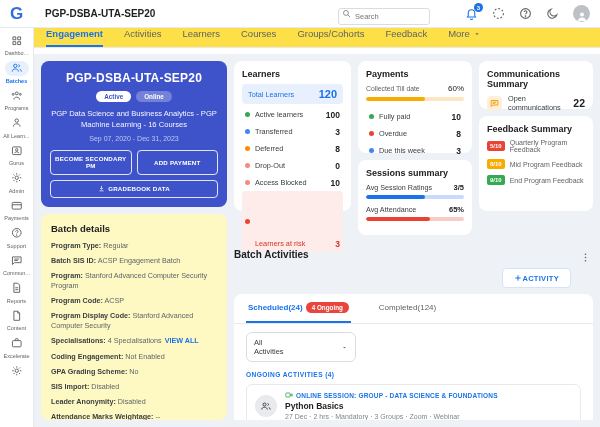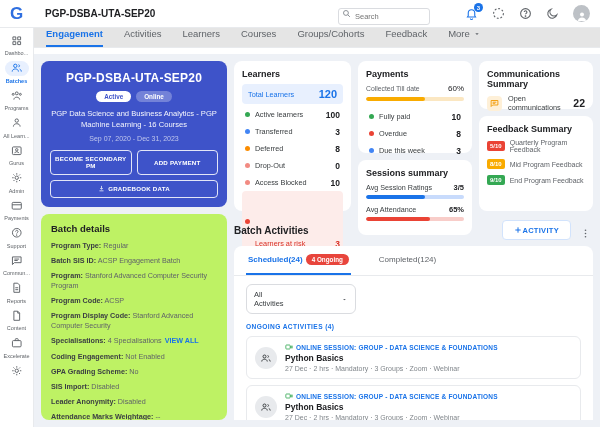--- a/index.html
+++ b/index.html
@@ -24,21 +24,21 @@
   
   .sidebar { position:absolute; top:28px; left:0; bottom:0; width:34px; background:#fff; border-right:1px solid #e8eaed; display:flex; flex-direction:column; align-items:center; padding-top:5px; overflow:hidden; z-index:2; }
   .side-item { display:flex; flex-direction:column; align-items:center; width:34px; margin-bottom:4.5px; cursor:pointer; color:#5f6368; flex:none; }
   .side-item .ic { width:24px; height:15px; border-radius:8px; display:flex; align-items:center; justify-content:center; }
   .side-item svg { width:11.5px; height:11.5px; }
   .side-item .lbl { font-size:5.5px; margin-top:2px; color:#5f6368; white-space:nowrap; }
   .side-item.active .ic { background:#e8f0fe; color:#1a73e8; }
   .side-item.active .lbl { color:#1a73e8; font-weight:700; }
 
   
-  .tabsbar { position:absolute; top:22px; left:34px; right:0; height:26px; background:#e5e5e5; border-bottom:1px solid #e8eaed; display:flex; align-items:stretch; padding-left:12px; z-index:1; }
+  .tabsbar { position:absolute; top:22px; left:34px; right:0; height:26px; background:#fde047; border-bottom:1px solid #e8eaed; display:flex; align-items:stretch; padding-left:12px; z-index:1; }
   .tab { display:flex; align-items:center; margin-right:21px; font-size:9.5px; color:#5f6368; cursor:pointer; border-bottom:2px solid transparent; gap:3px; }
   .tab.active { color:#1a73e8; font-weight:700; border-bottom-color:#1a73e8; }
   .tab svg { width:8px; height:8px; }
 
   
   .content { position:absolute; top:54px; left:34px; right:0; bottom:0; background:#eef1f6; padding:7px; display:flex; gap:7px; overflow:hidden; }
 
   
   .col-left { width:186px; flex:none; display:flex; flex-direction:column; gap:7px; }
   .hero { background:#3e53c9; border-radius:8px; padding:10px 9px 9px; color:#fff; text-align:center; flex:none; }
@@ -47,21 +47,21 @@
   .pill { font-size:6.3px; font-weight:700; padding:2px 8px; border-radius:8px; }
   .pill.active-pill { background:#fff; color:#3e53c9; }
   .pill.online-pill { background:rgba(255,255,255,.28); color:#fff; }
   .hero-desc { font-size:7.6px; line-height:1.5; color:rgba(255,255,255,.95); }
   .hero-dates { font-size:7px; color:rgba(255,255,255,.65); margin-top:4px; }
   .hero-btnrow { display:flex; gap:5px; margin-top:8px; }
   .hero-btn { flex:1; border:1px solid rgba(255,255,255,.85); border-radius:4px; background:transparent; color:#fff; font-size:6.2px; font-weight:700; padding:4.5px 2px; font-family:inherit; cursor:pointer; letter-spacing:.2px; display:flex; align-items:center; justify-content:center; gap:3px; }
   .hero-btn.full { margin-top:5px; width:100%; flex:none; }
   .hero-btn svg { width:7px; height:7px; }
 
-  .details { background:#bef264; border-radius:8px; padding:9px 10px; flex:1; overflow:hidden; }
+  .details { background:#fef9c3; border-radius:8px; padding:9px 10px; flex:1; overflow:hidden; }
   .details-title { font-size:9.5px; font-weight:700; margin-bottom:7px; }
   .field { font-size:7.2px; line-height:1.35; margin-bottom:5.5px; color:#5f6368; }
   .field b { color:#3c4043; font-weight:700; }
   .viewall { color:#1a73e8; font-weight:700; margin-left:3px; cursor:pointer; }
 
   
   .col-main { flex:1; display:flex; flex-direction:column; min-width:0; }
   .toprow { display:flex; gap:7px; height:150px; flex:none; }
   .card { background:#fff; border-radius:8px; padding:8px; }
   .card-title { font-size:9px; font-weight:700; margin-bottom:5px; }
@@ -101,21 +101,21 @@
   .crow .cv { font-size:10.5px; font-weight:700; }
   .feedback-card { flex:1; }
   .frow { display:flex; align-items:center; margin-bottom:6px; }
   .fbadge { font-size:6px; font-weight:700; color:#fff; padding:2px 3px; border-radius:2px; flex:none; min-width:15px; text-align:center; }
   .frow .fl { font-size:7px; color:#5f6368; margin-left:5px; }
 
   
   .act-header { display:flex; align-items:center; justify-content:space-between; margin:9px 2px 6px 0; flex:none; }
   .act-title { font-size:10px; font-weight:700; }
   .act-right { display:flex; align-items:center; gap:9px; }
-  .add-btn { display:flex; align-items:center; gap:0; border:1px solid #d2e3fc; background:#fff; color:#1a73e8; font-size:7.5px; font-weight:700; border-radius:4px; padding:4.5px 11px; cursor:pointer; font-family:inherit; letter-spacing:.3px; }
+  .add-btn { display:flex; align-items:center; gap:0; border:1px solid #d2e3fc; background:#fff; color:#1a73e8; font-size:7.5px; font-weight:700; border-radius:4px; padding:4.5px 11px; cursor:pointer; font-family:inherit; letter-spacing:.3px;margin-top:48px; }
   .add-btn svg { width:8px; height:8px; }
   .kebab { width:11px; height:11px; color:#5f6368; cursor:pointer; }
   .kebab svg { width:11px; height:11px; }
 
   .act-card { background:#fff; border-radius:8px 8px 0 0; flex:1; overflow:hidden; display:flex; flex-direction:column; }
   .act-tabs { display:flex; border-bottom:1px solid #e8eaed; padding:0 12px; gap:26px; flex:none; }
   .act-tab { padding:8px 2px; font-size:8px; color:#5f6368; display:flex; align-items:center; gap:3px; cursor:pointer; border-bottom:2px solid transparent; }
   .act-tab.active { color:#1a73e8; font-weight:700; border-bottom-color:#1a73e8; }
   .ongoing-pill { background:#e8453c; color:#fff; font-size:6.3px; font-weight:700; padding:2px 6px; border-radius:8px; }
   .act-body { padding:8px 12px; overflow:hidden; flex:1; }

